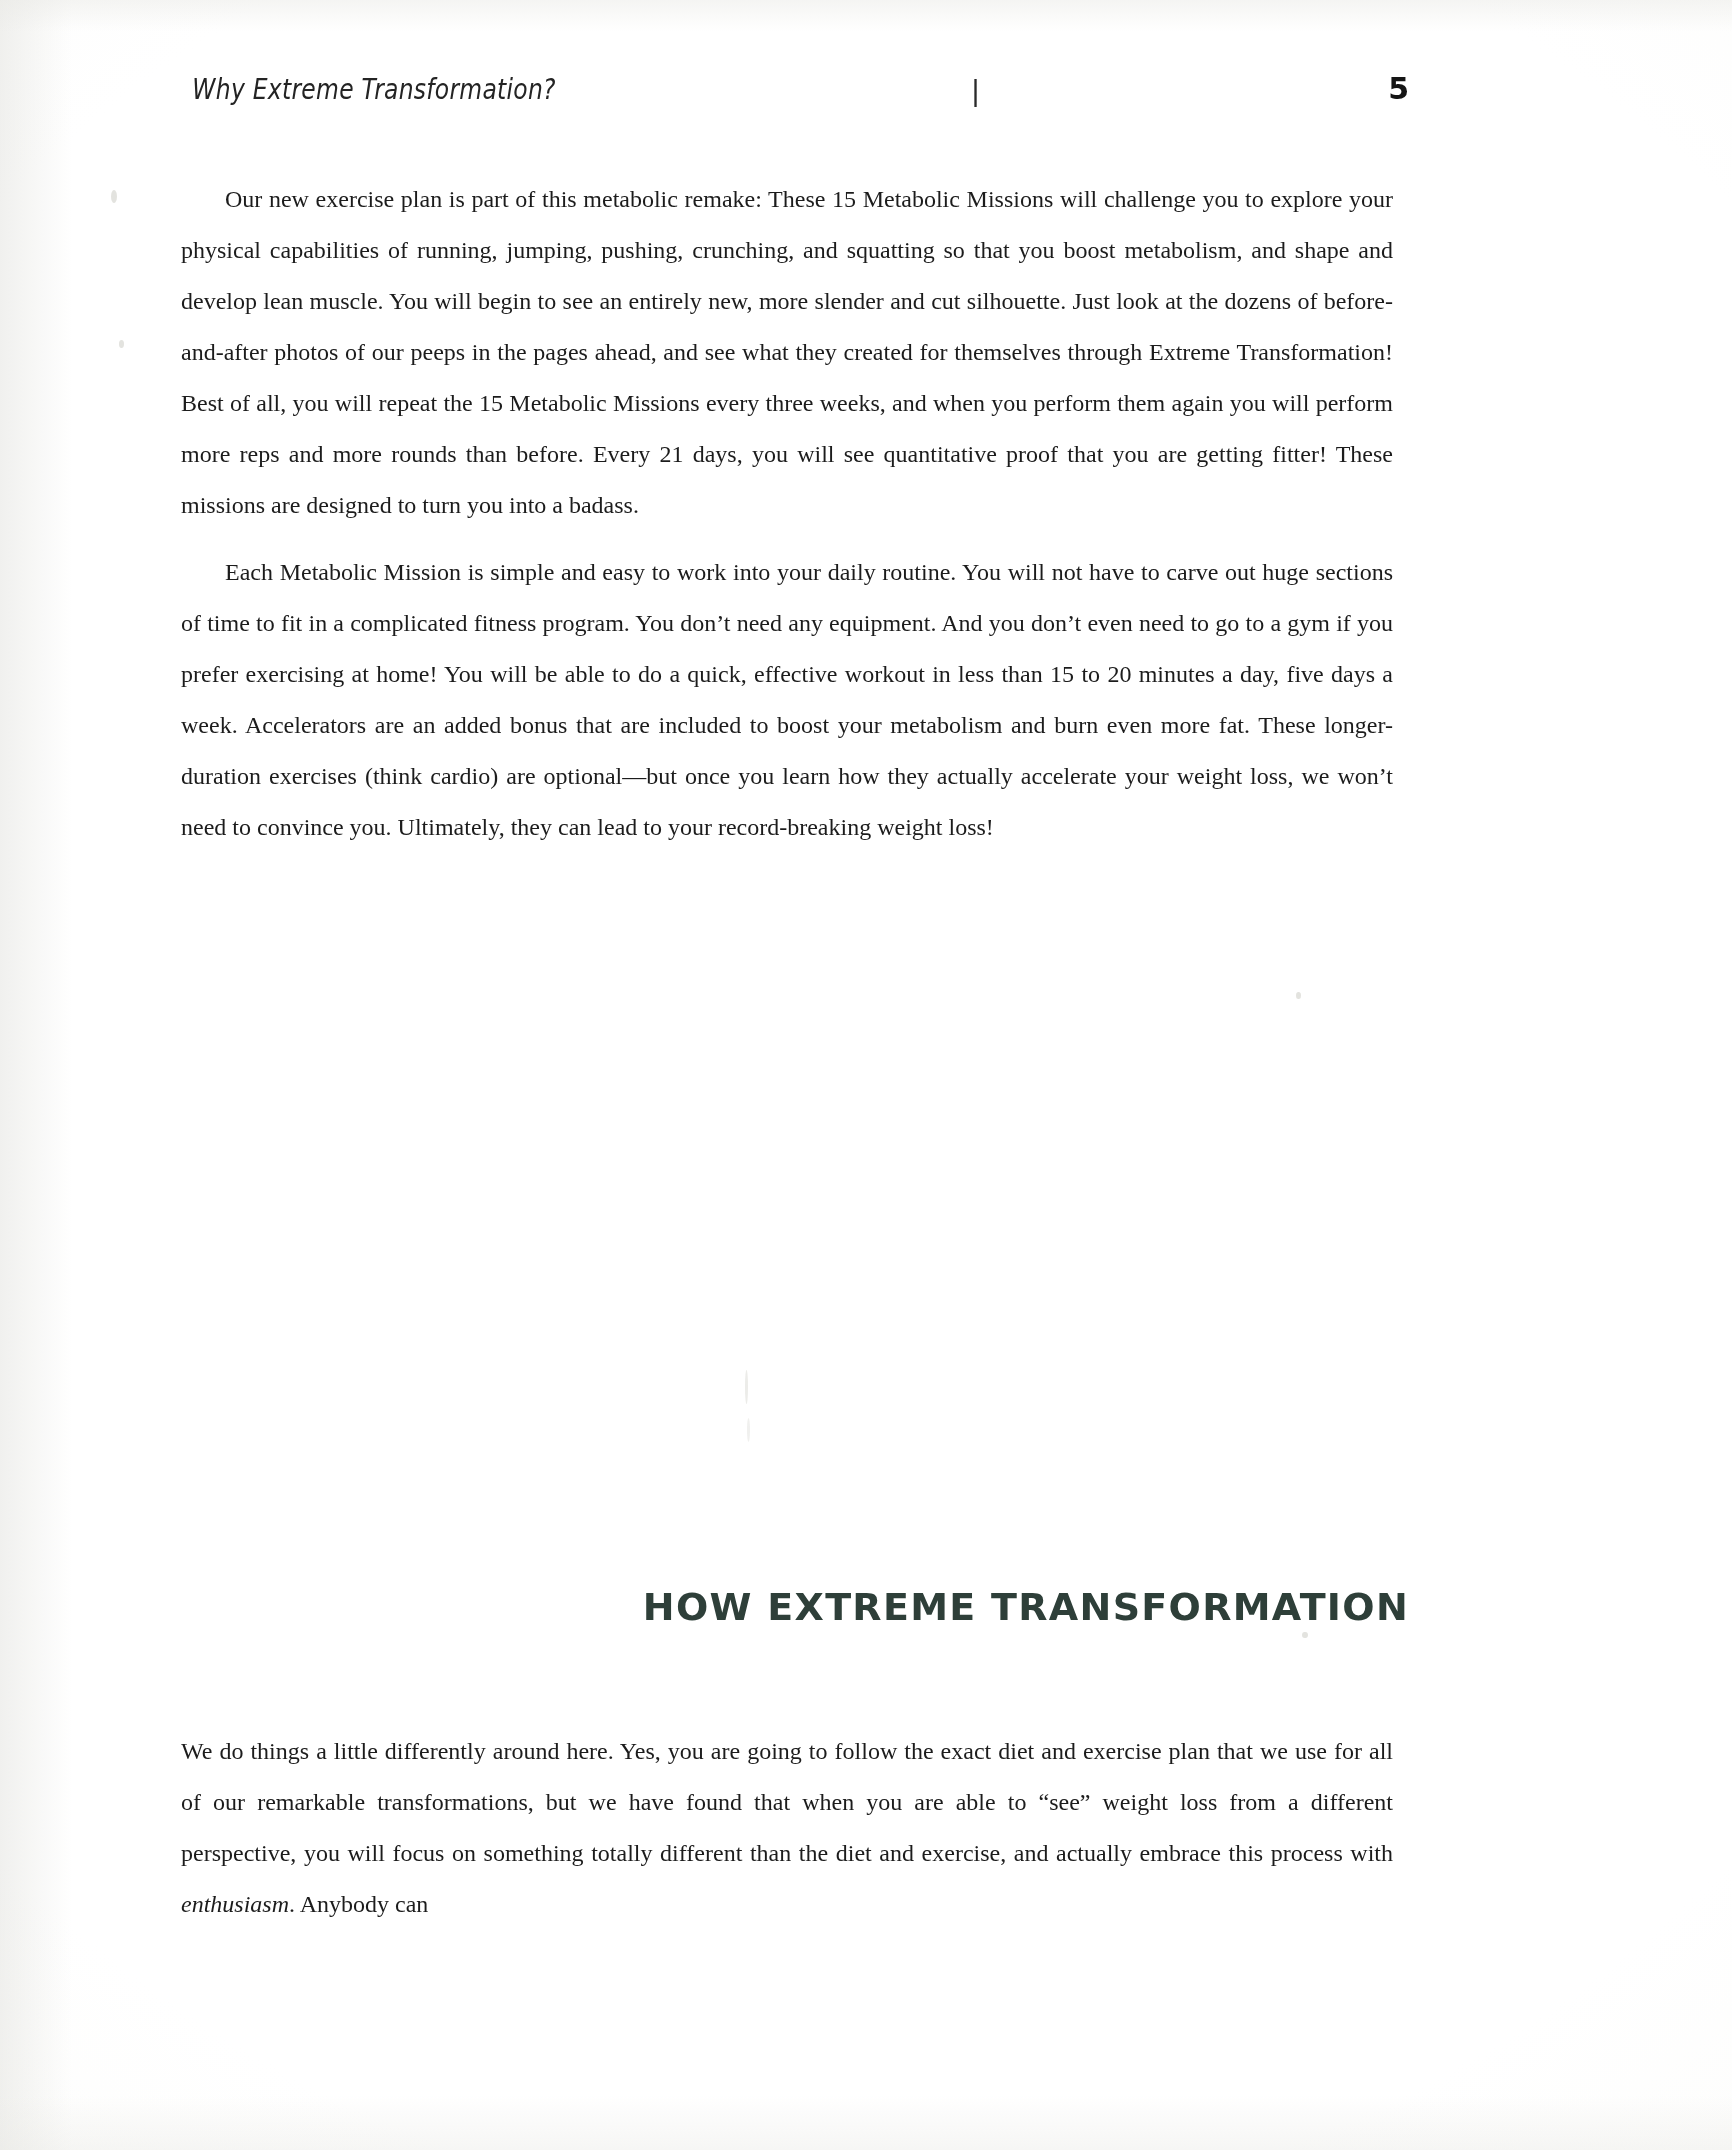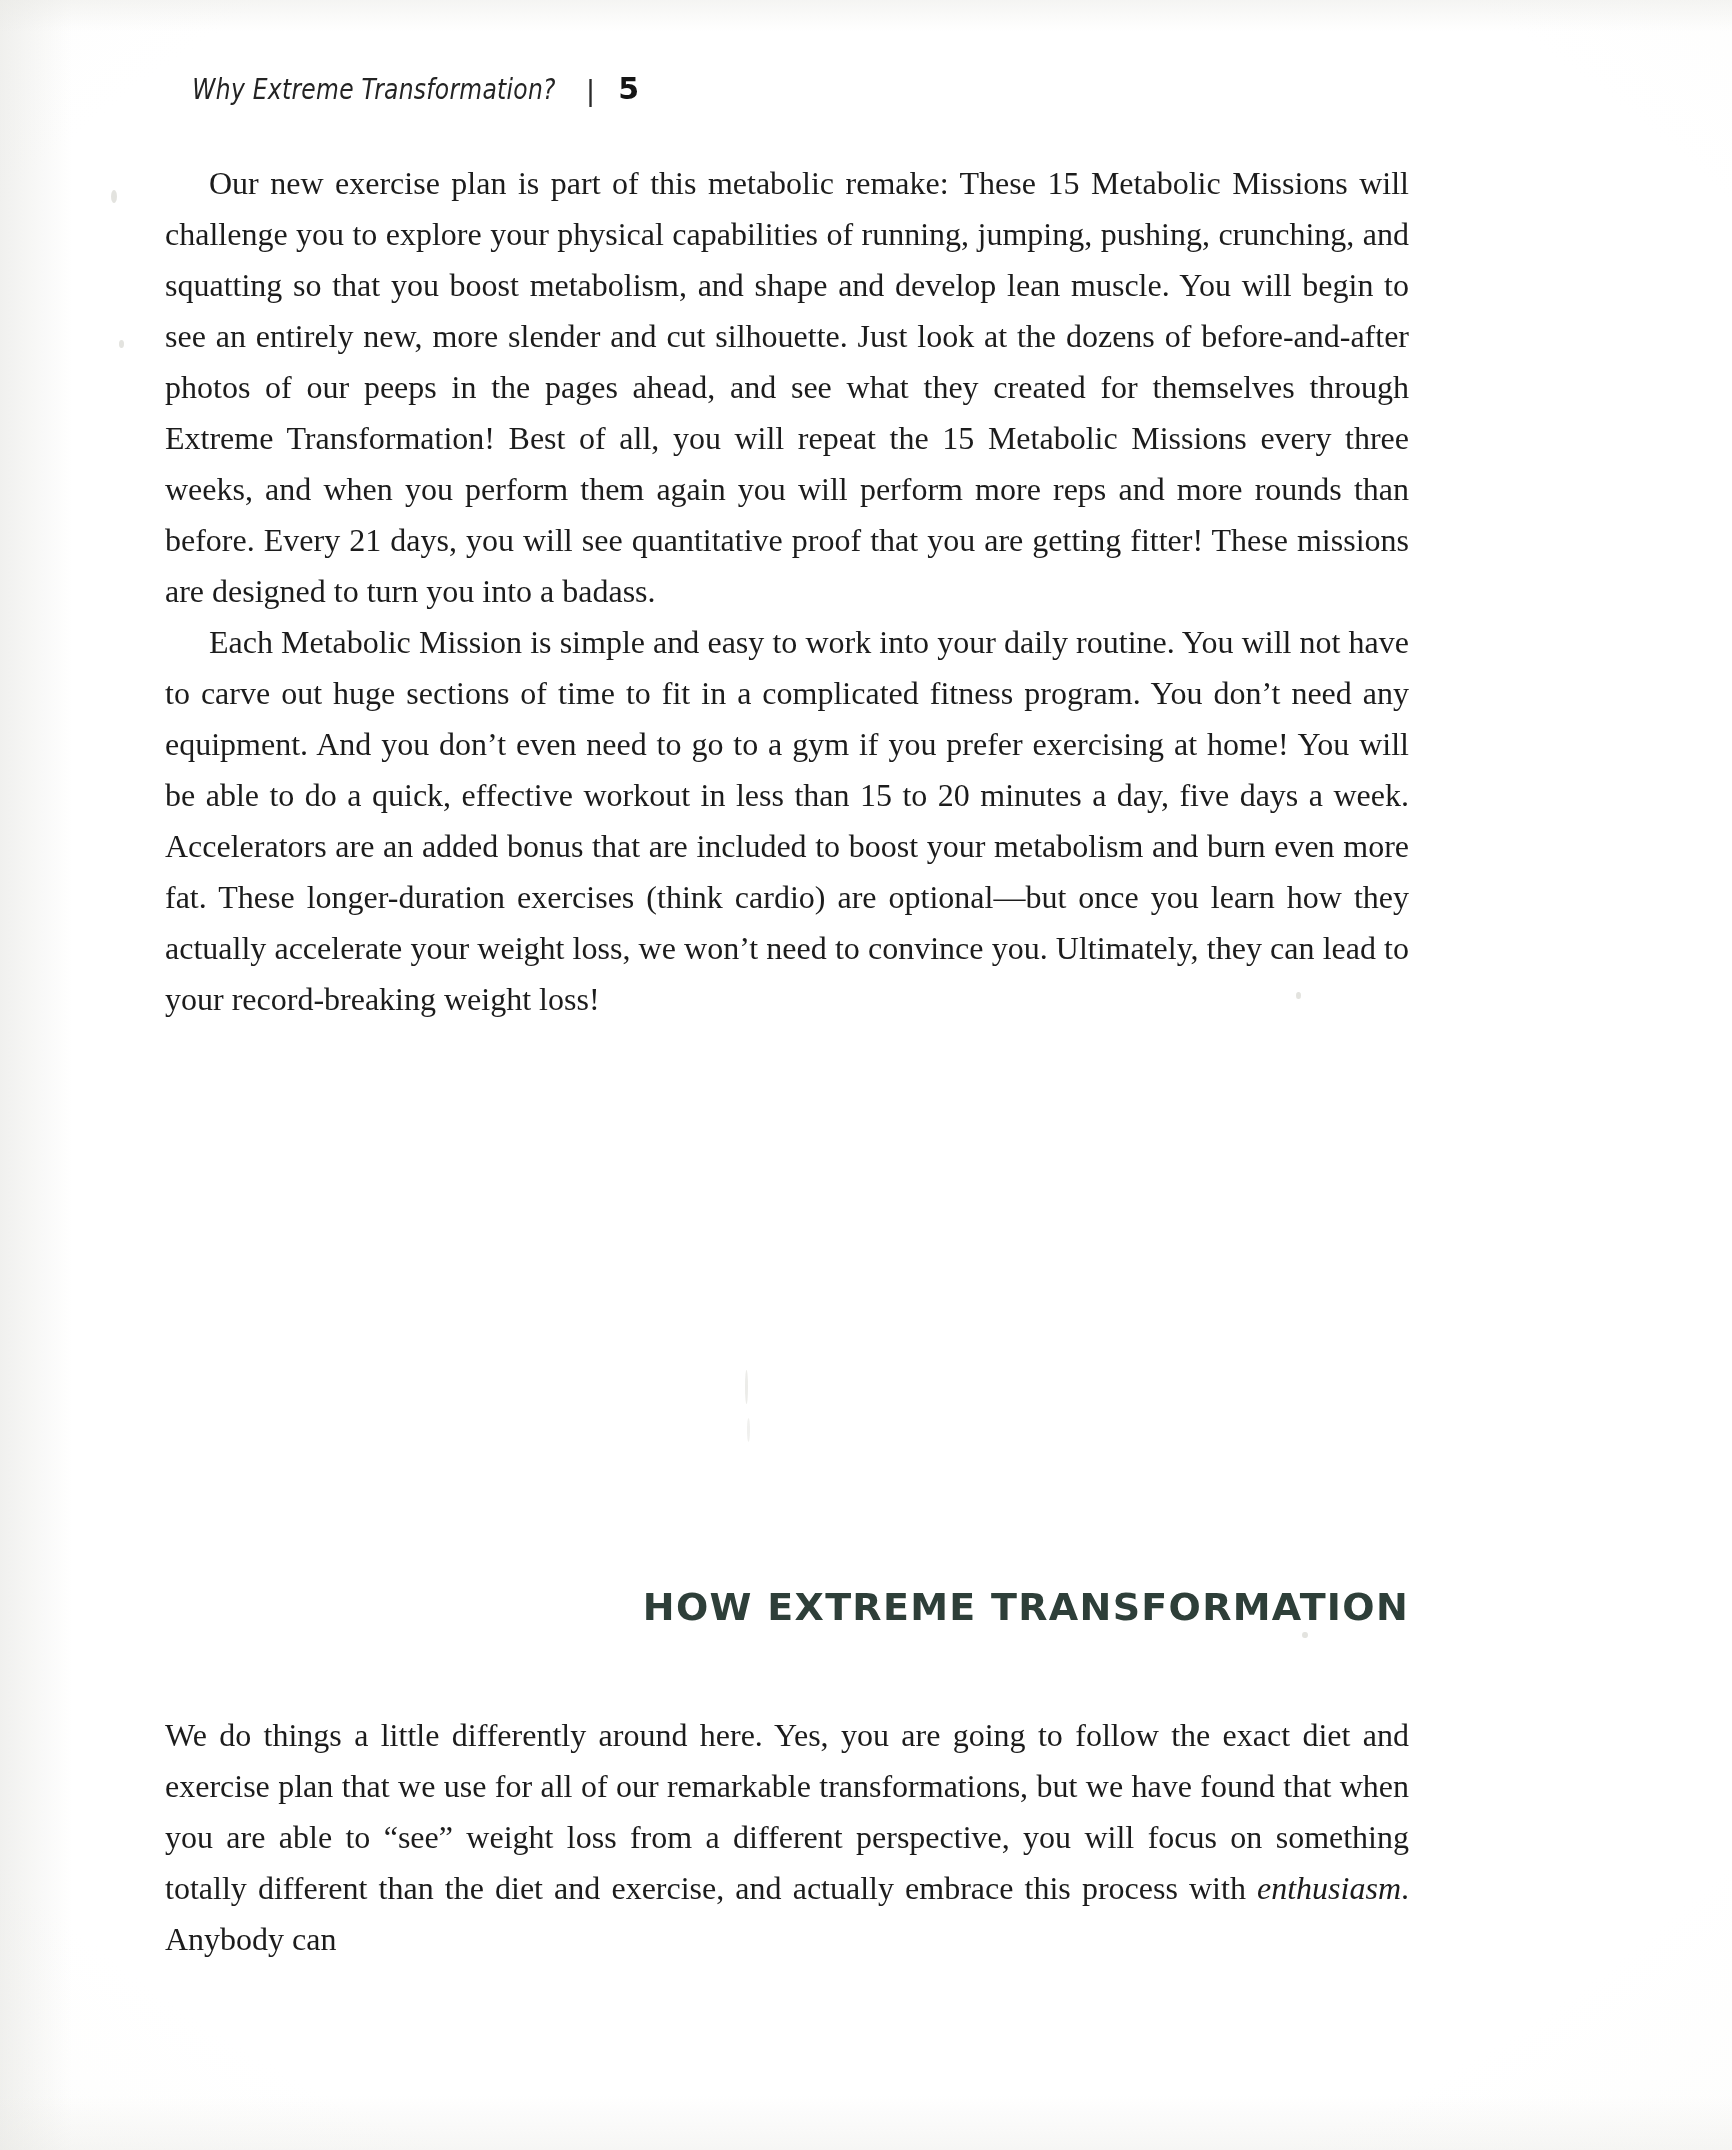--- a/index.html
+++ b/index.html
@@ -43,21 +43,21 @@
     pointer-events: none;
   }
 
   
   .running-head {
     position: absolute;
     top: 71px;
     left: 165px;
     width: 1244px;
     display: flex;
-    justify-content: flex-start;
+    justify-content: space-between;
     align-items: baseline;
     gap: 0;
   }
   .rh-title {
     font-family: "DejaVu Sans Condensed", "Liberation Sans Narrow", "Liberation Sans", sans-serif;
     font-style: italic;
     font-size: 28px;
     letter-spacing: 0.3px;
     color: #242424;
     transform: scaleX(0.93);
@@ -81,23 +81,23 @@
   }
 
   
   .body-block {
     position: absolute;
     top: 158px;
     left: 165px;
     width: 1244px;
   }
   p.body {
-    margin: 0;
+    margin: 16px;
     font-family: "Liberation Serif", "DejaVu Serif", serif;
-    font-size: 32px;
+    font-size: 24px;
     line-height: 51px;
     text-align: justify;
     text-justify: inter-word;
     color: #1c1c1c;
     -webkit-font-smoothing: antialiased;
   }
   p.body.indent {
     text-indent: 44px;
   }
   p.body.noindent {

